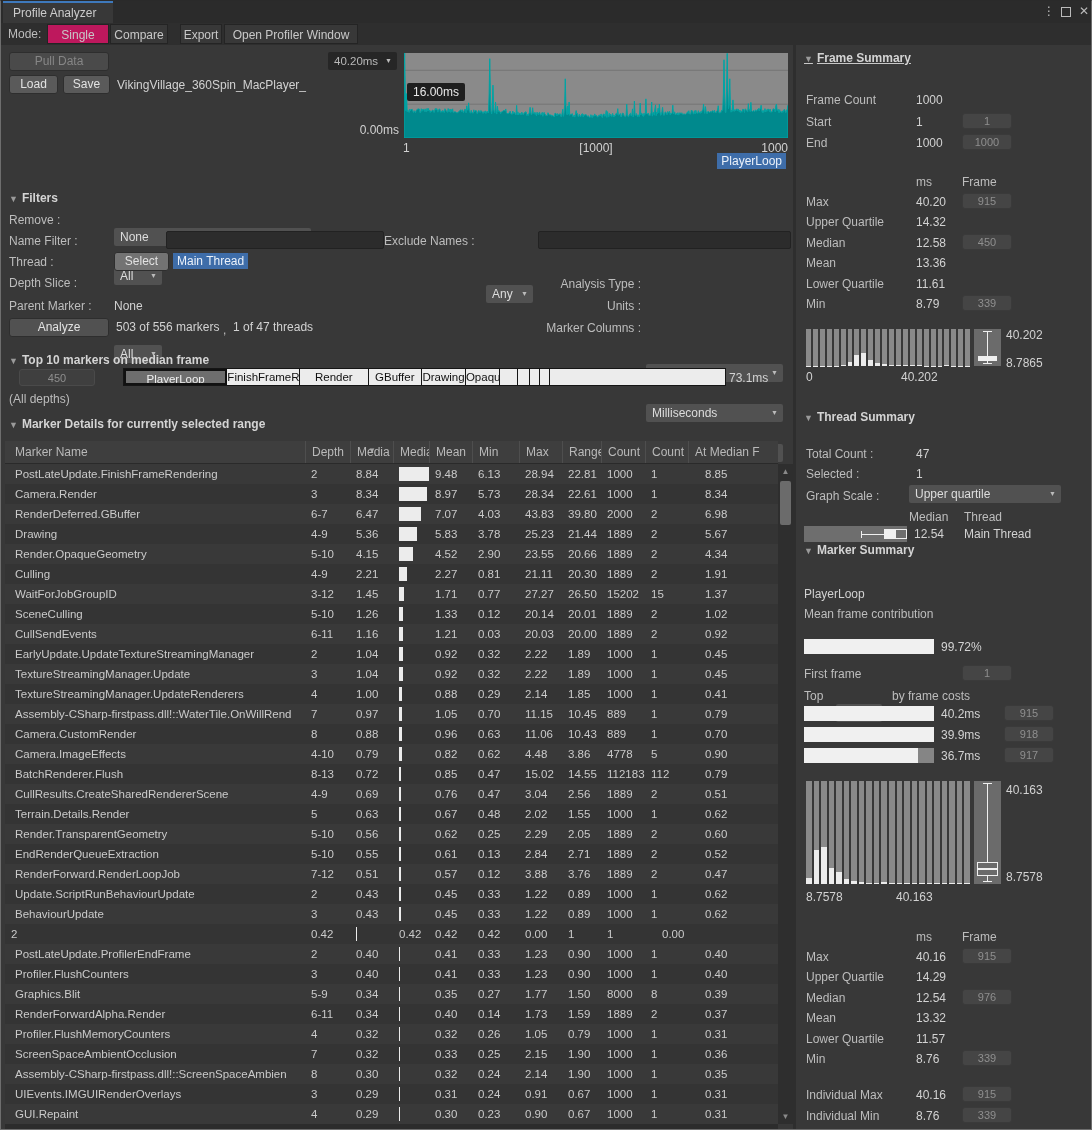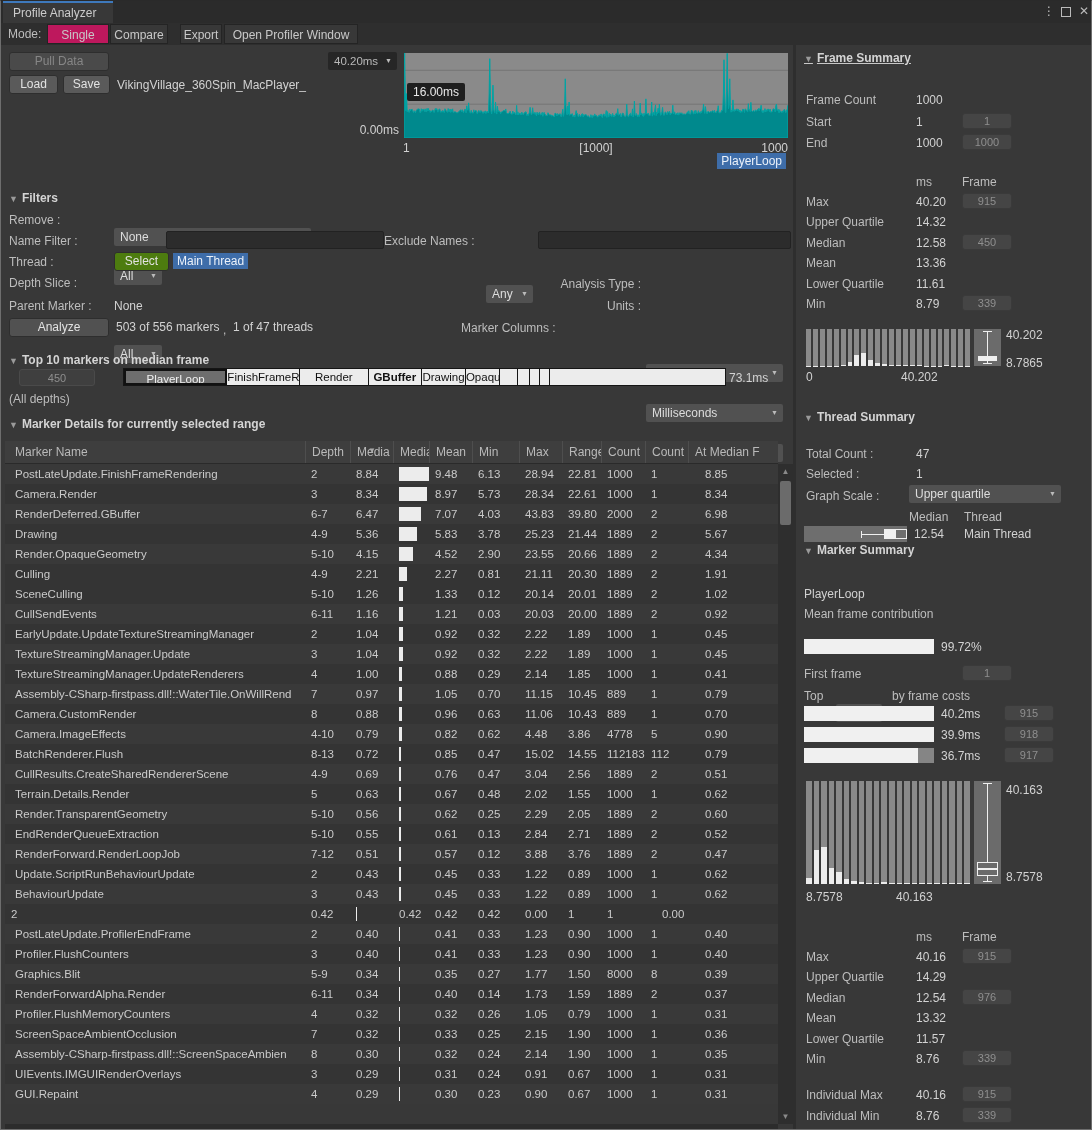--- a/index.html
+++ b/index.html
@@ -109,44 +109,44 @@
   <div class="abs" style="left:8px; top:190px;"><span class="tri">▼</span><span class="sechdr">Filters</span></div>
   <span class="abs lbl" style="left:8px; top:212px;">Remove :</span>
   <div class="abs dd" style="left:113px; top:209px; width:197px; height:18px; line-height:18px;"><span>None</span><span class="arrow">▼</span></div>
   <span class="abs lbl" style="left:8px; top:233px;">Name Filter :</span>
   <div class="abs dd" style="left:113px; top:230px; width:48px; height:18px; line-height:18px;"><span>All</span><span class="arrow">▼</span></div>
   <input class="abs inp" style="left: 165px; top: 230px; width: 218px; height: 18px;" value="">
   <span class="abs lbl" style="left:383px; top:233px;">Exclude Names :</span>
   <div class="abs dd" style="left:485px; top:230px; width:47px; height:18px; line-height:18px;"><span>Any</span><span class="arrow">▼</span></div>
   <input class="abs inp" style="left: 537px; top: 230px; width: 253px; height: 18px;" value="">
   <span class="abs lbl" style="left:8px; top:254px;">Thread :</span>
-  <div class="abs btn" style="left:113px; top:251px; width:55px; height:19px; line-height:17px; background:#4d7c0f;">Select</div>
+  <div class="abs btn" style="left:113px; top:251px; width:55px; height:19px; line-height:17px; background:#737373;">Select</div>
   <span class="abs selhl" style="left:172px; top:252px;">Main Thread</span>
   <span class="abs lbl" style="left:8px; top:275px;">Depth Slice :</span>
   <div class="abs dd" style="left:113px; top:272px; width:48px; height:18px; line-height:18px;"><span>All</span><span class="arrow">▼</span></div>
   <span class="abs lbl" style="left:460px; top:276px; width:180px; text-align:right;">Analysis Type :</span>
   <div class="abs dd" style="left:645px; top:273px; width:137px; height:18px; line-height:18px;"><span>Total</span><span class="arrow">▼</span></div>
   <span class="abs lbl" style="left:8px; top:298px;">Parent Marker :</span>
   <span class="abs val" style="left:113px; top:298px;">None</span>
   <span class="abs lbl" style="left:460px; top:298px; width:180px; text-align:right;">Units :</span>
   <div class="abs dd" style="left:645px; top:295px; width:137px; height:18px; line-height:18px;"><span>Milliseconds</span><span class="arrow">▼</span></div>
   <div class="abs btn" style="left:8px; top:317px; width:100px; height:19px; line-height:17px; background:#515151;">Analyze</div>
   <span class="abs val" style="left:115px; top:319px;">503 of 556 markers</span>
   <span class="abs lbl" style="left:222px; top:322px;">,</span>
   <span class="abs val" style="left:232px; top:319px;">1 of 47 threads</span>
-  <span class="abs lbl" style="left:460px; top:320px; width:180px; text-align:left;">Marker Columns :</span>
+  <span class="abs lbl" style="left:460px; top:320px; width:180px; text-align:right;">Marker Columns :</span>
   <div class="abs dd" style="left:645px; top:317px; width:137px; height:18px; line-height:18px;"><span>Time and Count</span><span class="arrow">▼</span></div>
 
   <div class="abs" style="left:8px; top:352px;"><span class="tri">▼</span><span class="sechdr">Top 10 markers on median frame</span></div>
   <div class="abs" style="left:18px; top:368px; width:76px; height:17px; line-height:16px; background:#3f3f3f; border:1px solid #4a4a4a; border-radius:3px; color:#8f8f8f; text-align:center; font-size:11px;">450</div>
   <div id="top10-bar">
       <div class="seg sel" style="width: 17.2%;">PlayerLoop</div>
       <div class="seg" style="width: 12.1%;">FinishFrameR</div>
       <div class="seg" style="width: 11.4%;">Render</div>
-      <div class="seg" style="width: 8.9%; font-weight: bold;">GBuffer</div>
+      <div class="seg" style="width: 8.9%;">GBuffer</div>
       <div class="seg" style="width: 7.3%;">Drawing</div>
       <div class="seg" style="width: 5.7%;">Opaqu</div>
       <div class="seg" style="width: 3%;"></div>
       <div class="seg" style="width: 2%;"></div>
       <div class="seg" style="width: 1.7%;"></div>
       <div class="seg" style="width: 1.6%;"></div>
       <div class="seg fill"></div>
     </div>
   <span class="abs val" style="left:728px; top:370px;">73.1ms</span>
   <span class="abs lbl" style="left:8px; top:391px;">(All depths)</span>
@@ -249,20 +249,35 @@
           <div class="tc">
             <div class="medbar" style="width: 7.5px;"></div>
           </div>
           <div class="tc">2.27</div>
           <div class="tc">0.81</div>
           <div class="tc">21.11</div>
           <div class="tc">20.30</div>
           <div class="tc">1889</div>
           <div class="tc">2</div>
           <div class="tc atmed">1.91</div>
+        </div>
+        <div class="trow even">
+          <div class="tc name">WaitForJobGroupID</div>
+          <div class="tc">3-12</div>
+          <div class="tc">1.45</div>
+          <div class="tc">
+            <div class="medbar" style="width: 4.9px;"></div>
+          </div>
+          <div class="tc">1.71</div>
+          <div class="tc">0.77</div>
+          <div class="tc">27.27</div>
+          <div class="tc">26.50</div>
+          <div class="tc">15202</div>
+          <div class="tc">15</div>
+          <div class="tc atmed">1.37</div>
         </div>
         <div class="trow odd">
           <div class="tc name">SceneCulling</div>
           <div class="tc">5-10</div>
           <div class="tc">1.26</div>
           <div class="tc">
             <div class="medbar" style="width: 4.3px;"></div>
           </div>
           <div class="tc">1.33</div>
           <div class="tc">0.12</div>

